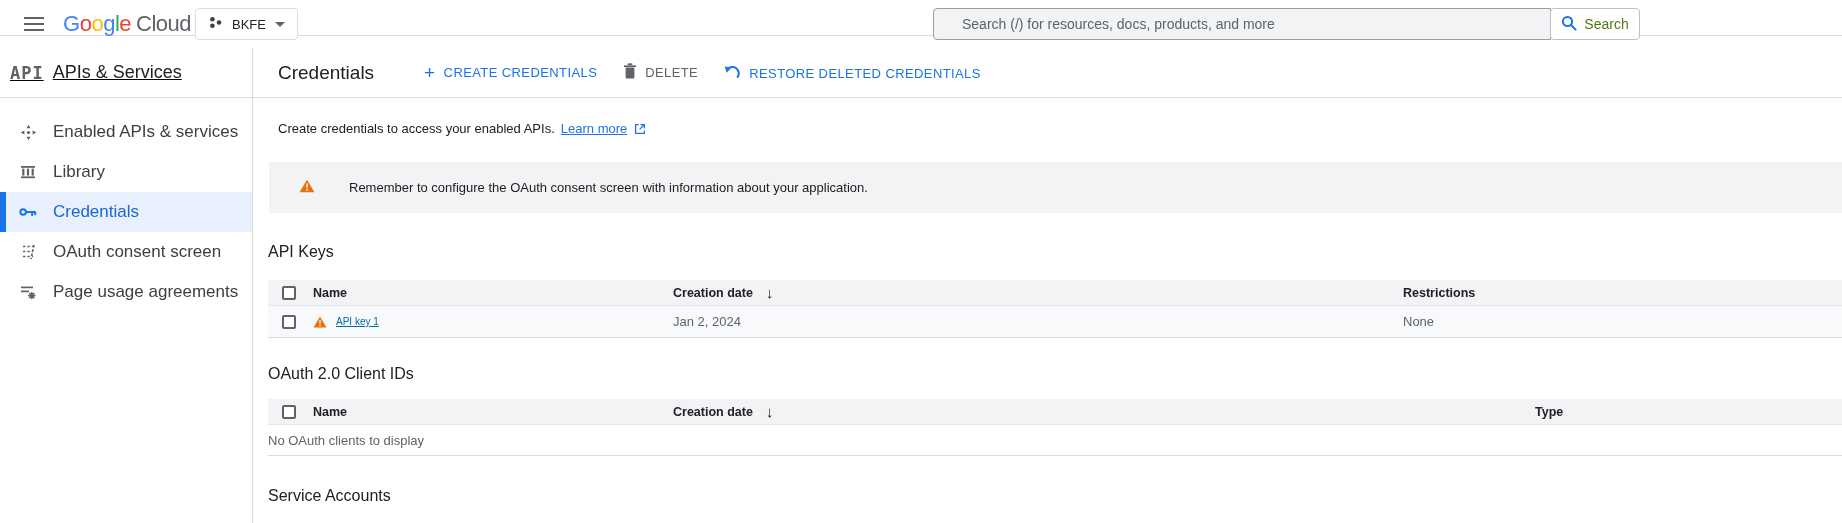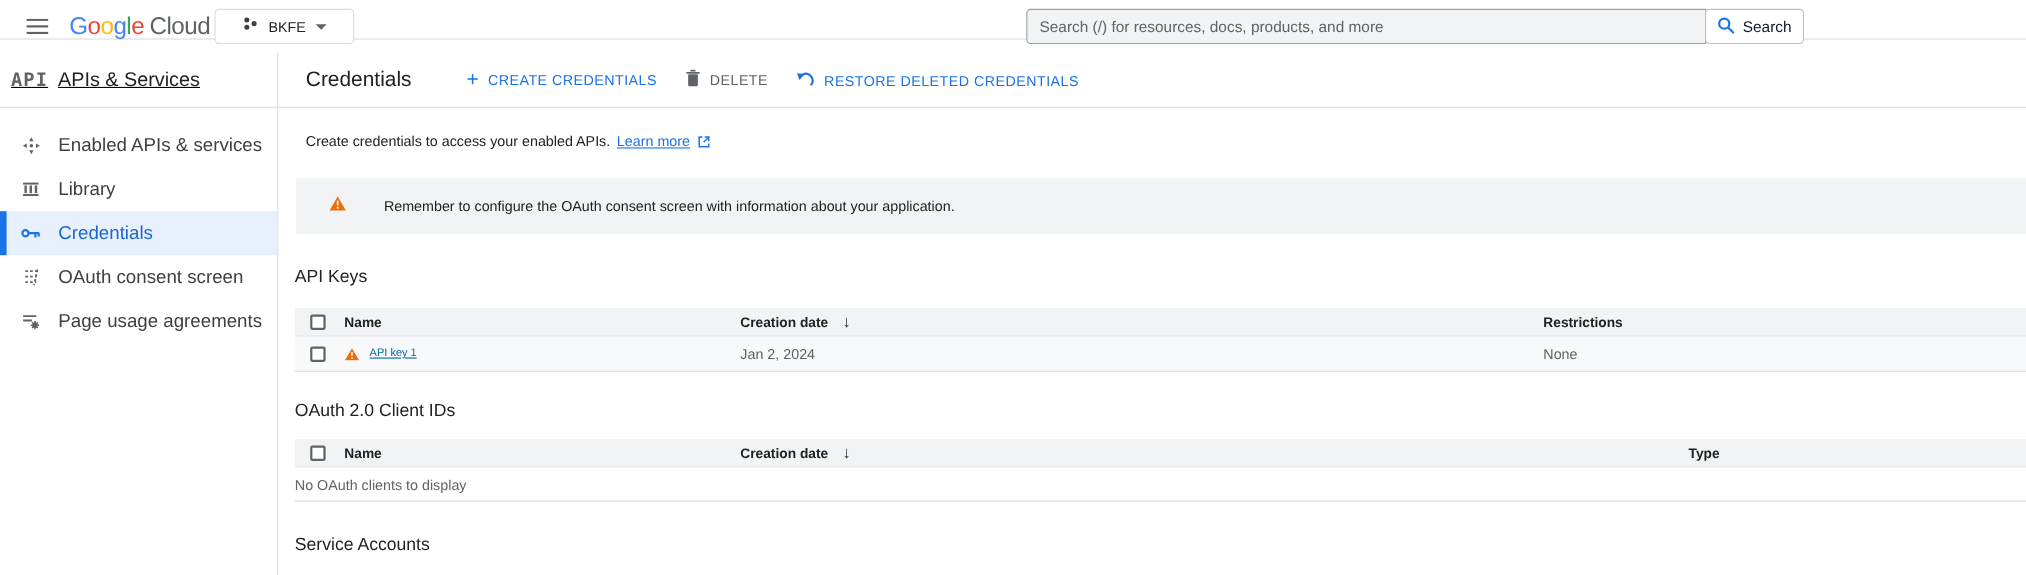--- a/index.html
+++ b/index.html
@@ -5,27 +5,27 @@
   * { box-sizing: border-box; margin: 0; padding: 0; }
   body { font-family: "Liberation Sans", "DejaVu Sans", sans-serif; background: #fff; }
   .canvas { position: relative; width: 1842px; height: 523px; background: #fff; overflow: hidden; }
 
   
   .top-header { position: absolute; top: 0; left: 0; right: 0; height: 36px; background: #fff; border-bottom: 1px solid #dadce0; }
   .hamburger { position: absolute; left: 24px; top: 17px; width: 20px; height: 14px; cursor: pointer; }
   .logo { position: absolute; left: 63px; top: 11px; font-size: 22px; letter-spacing: -0.5px; }
   .logo .cloud { color: #5f6368; margin-left: 5px; }
   .c-blue { color: #4285f4; } .c-red { color: #ea4335; } .c-yellow { color: #fbbc05; } .c-green { color: #34a853; }
-  .project-btn { position: absolute; left: 195px; top: 8px; height: 32px; border: 1px solid #dadce0; border-radius: 4px; background: #fff; display: flex; align-items: center; padding: 0 24px; gap: 9px; cursor: pointer; }
+  .project-btn { position: absolute; left: 195px; top: 8px; height: 32px; border: 1px solid #dadce0; border-radius: 4px; background: #fff; display: flex; align-items: center; padding: 0 12px; gap: 9px; cursor: pointer; }
   .project-btn .plabel { font-size: 13px; color: #202124; }
   .caret-down { width: 0; height: 0; border-left: 5px solid transparent; border-right: 5px solid transparent; border-top: 5px solid #5f6368; }
-  .search-field { position: absolute; left: 933px; top: 8px; width: 618px; height: 32px; background: #f1f3f4; border: 1px solid #9aa0a6; border-radius: 4px 0 0 4px; display: flex; align-items: center; padding: 0 11px; }
+  .search-field { position: absolute; left: 933px; top: 8px; width: 618px; height: 32px; background: #f1f3f4; border: 1px solid #9aa0a6; border-radius: 4px 0 0 4px; display: flex; align-items: center; padding: 0 28px; }
   .search-field input { flex: 1; border: none; outline: none; background: transparent; font-size: 14px; color: #202124; font-family: "Liberation Sans", sans-serif; }
   .search-field input::placeholder { color: #5f6368; opacity: 1; }
-  .search-btn { position: absolute; left: 1550px; top: 8px; width: 90px; height: 32px; background: #fff; border: 1px solid #bdc1c6; border-radius: 4px; display: flex; align-items: center; justify-content: center; gap: 7px; color: #0f172a; font-size: 14px; font-weight: 500; cursor: pointer; }
+  .search-btn { position: absolute; left: 1550px; top: 8px; width: 90px; height: 32px; background: #fff; border: 1px solid #bdc1c6; border-radius: 4px; display: flex; align-items: center; justify-content: center; gap: 7px; color: #4d7c0f; font-size: 14px; font-weight: 500; cursor: pointer; }
 
   
   .v-divider { position: absolute; left: 252px; top: 48px; bottom: 0; width: 1px; background: #dadce0; }
   .h-divider { position: absolute; left: 0; right: 0; top: 97px; height: 1px; background: #dadce0; }
   .side-head { position: absolute; left: 0; top: 48px; width: 252px; height: 49px; display: flex; align-items: center; text-decoration: underline; }
   .api-glyph { margin-left: 10px; font-family: "DejaVu Sans Mono", monospace; font-weight: bold; font-size: 17px; color: #5f6368; letter-spacing: 1px; }
   .side-title { margin-left: 9px; font-size: 18px; color: #202124; }
   .toolbar { position: absolute; left: 253px; top: 48px; right: 0; height: 49px; display: flex; align-items: center; }
   .page-title { margin-left: 25px; font-size: 19px; color: #202124; }
   .tb-btn { display: flex; align-items: center; gap: 8px; font-size: 13px; font-weight: 500; letter-spacing: 0.4px; cursor: pointer; white-space: nowrap; }

